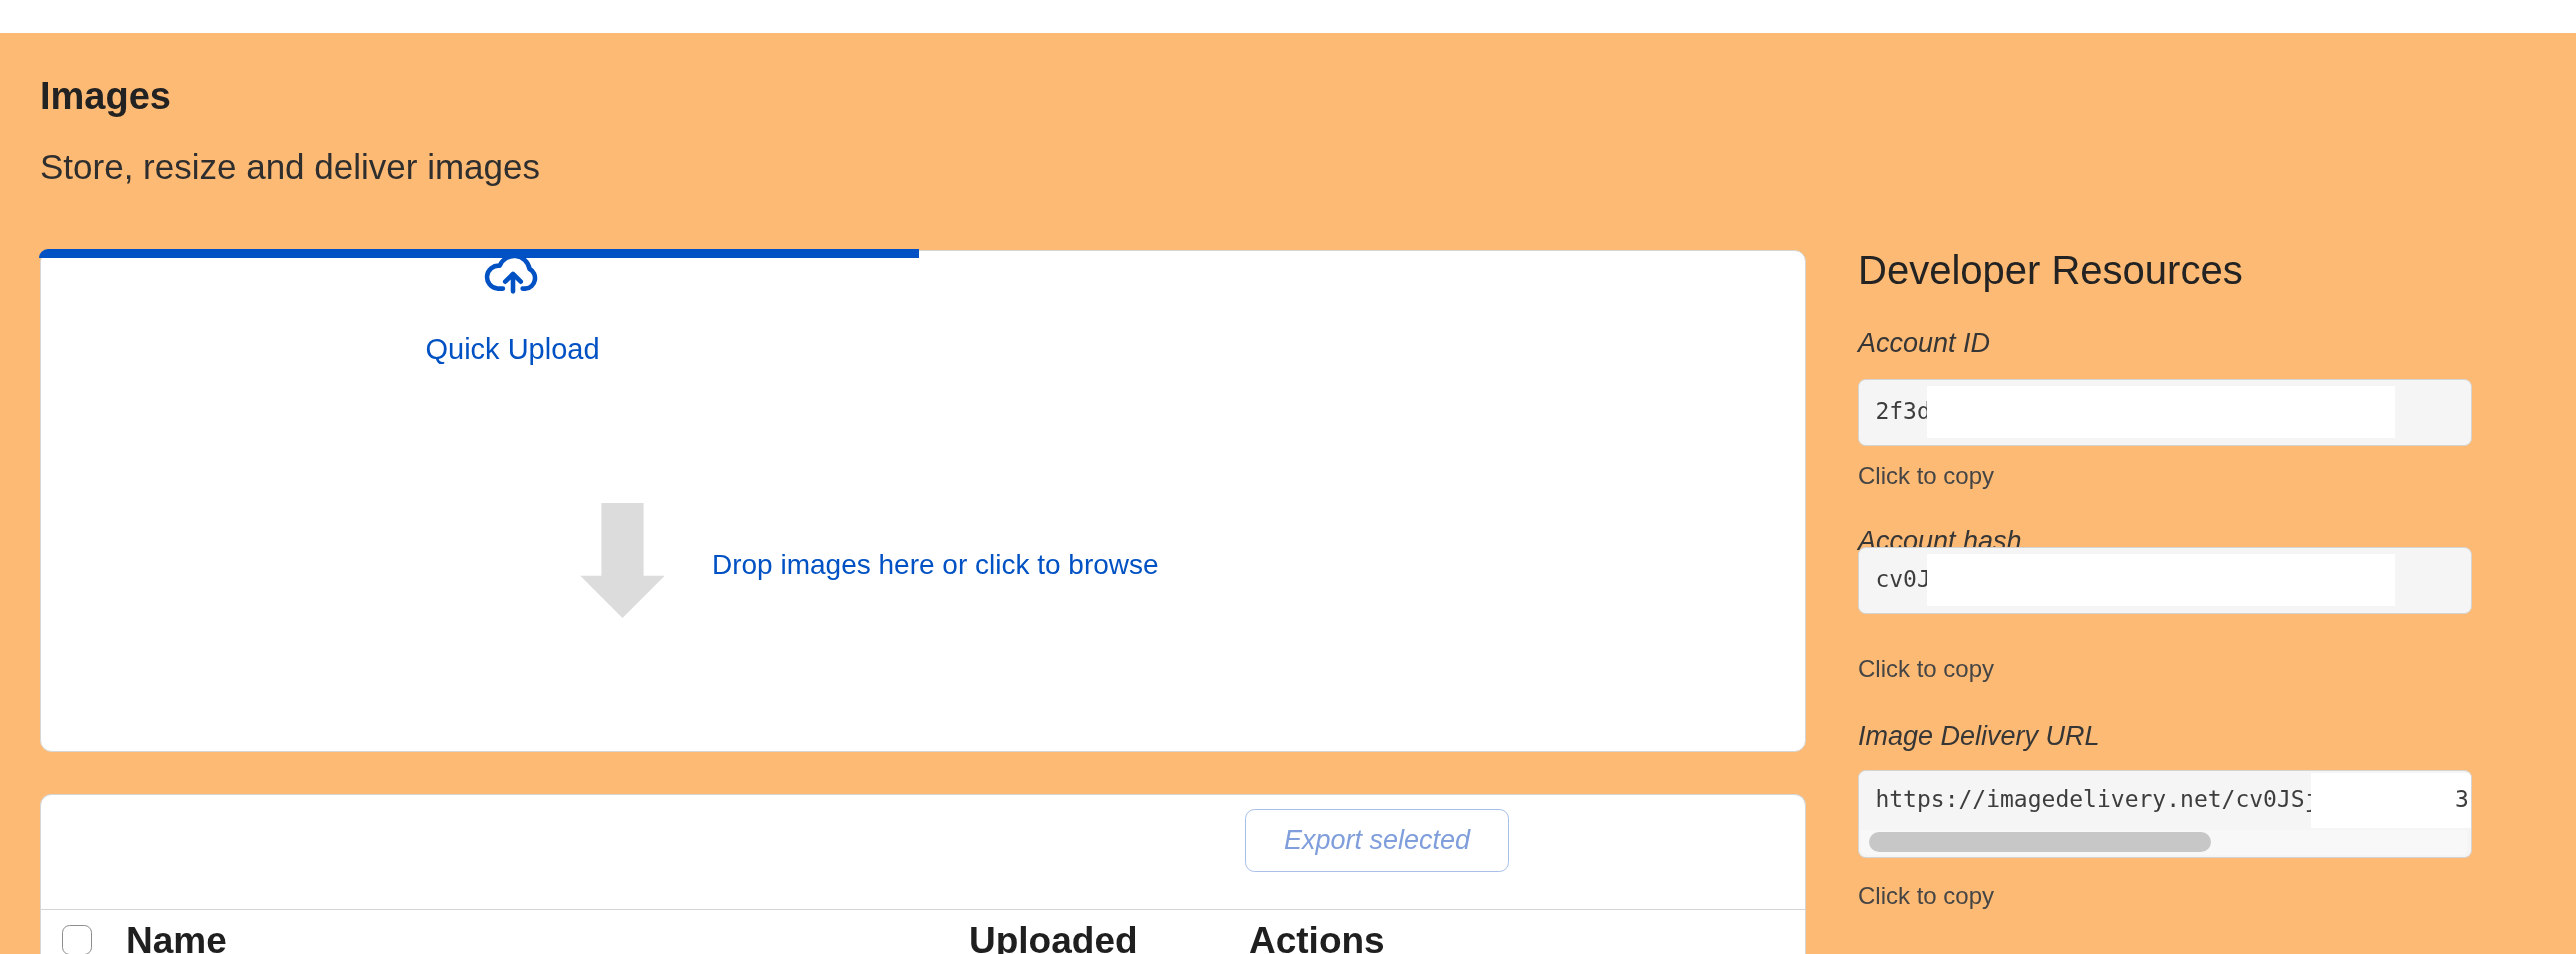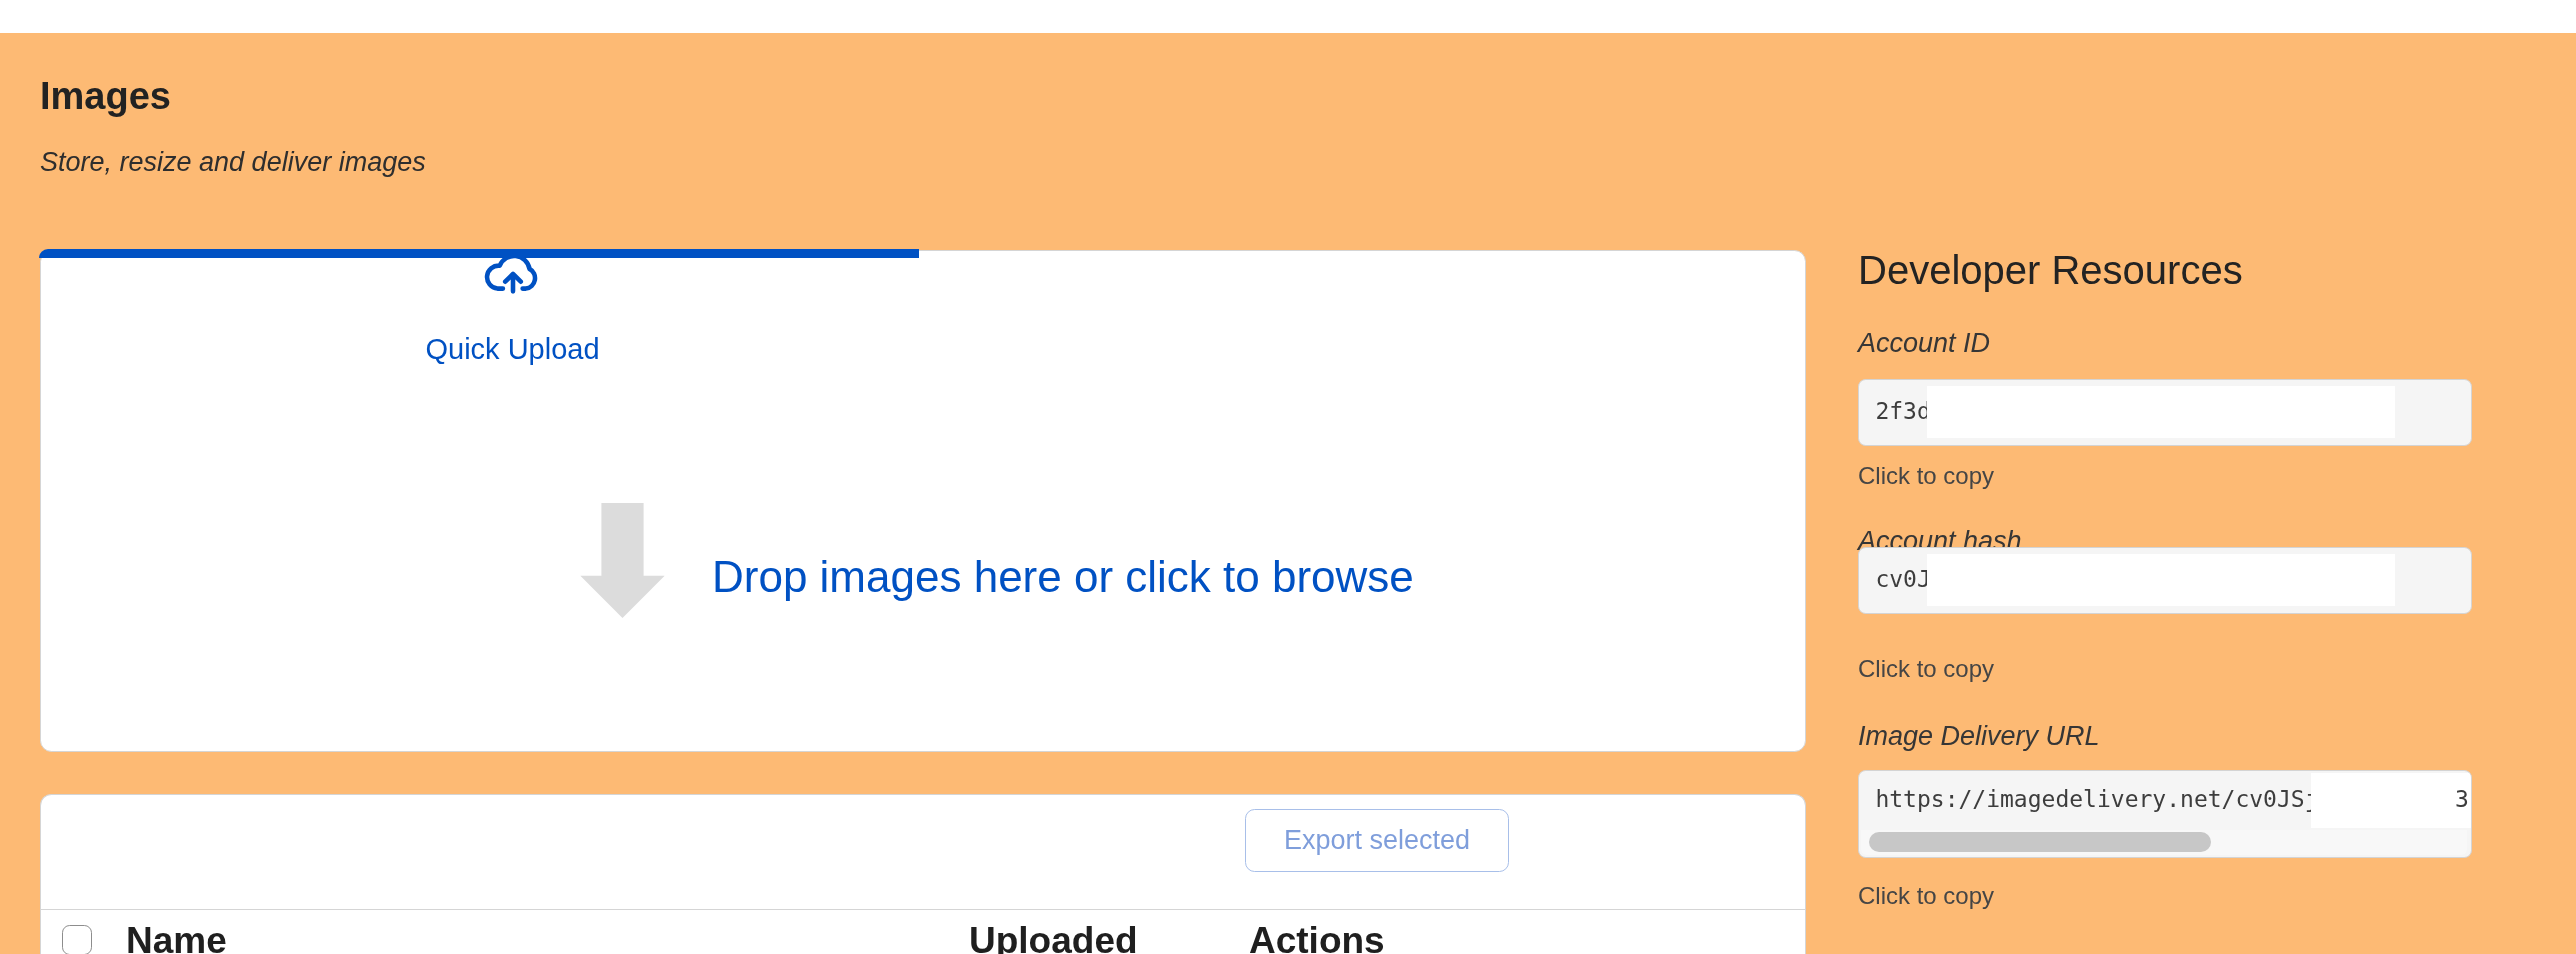--- a/index.html
+++ b/index.html
@@ -2,21 +2,21 @@
 <html style="--accent: #0051c3; --export_text: #7f9edb; --export_border: #a8bfe9; --delete_text: #cf8178; --delete_border: #dfa49c; --card_border: #d5d5d5; --field_bg: #f5f5f5; --field_border: #d4d4d4; --arrow_gray: #dcdcdc; --scroll_thumb: #c7c7c7;"><head>
 <meta charset="utf-8">
 <style>
   html,body{margin:0;padding:0;background:#fff;}
   .page{
     position:relative;width:2576px;height:954px;overflow:hidden;background:#fdba74;
     font-family:"Liberation Sans",sans-serif;color:#222;margin-top:33px;
   }
   
   .page-title{position:absolute;left:40px;top:42px;font-size:38px;font-weight:700;color:#222;margin:0;}
-  .page-subtitle{position:absolute;left:40px;top:114px;font-size:27px;color:#2e2e2e;margin:0;font-style:italic;}
+  .page-subtitle{position:absolute;left:40px;top:114px;font-size:35px;color:#2e2e2e;margin:0;}
 
   
   .upload-card{
     position:absolute;left:40px;top:217px;width:1766px;height:502px;box-sizing:border-box;
     background:#fff;border:1.9px solid var(--card_border,#d5d5d5);border-radius:11.5px;
   }
   .active-bar{
     position:absolute;left:-1.9px;top:-1.9px;width:880px;height:8.7px;
     background:var(--accent,#0051c3);border-radius:9.6px 0 0 0;
   }
@@ -28,31 +28,31 @@
     border-bottom:1.9px solid var(--card_border,#d5d5d5);
     border-radius:0 9.6px 0 0;background:#fff;
   }
   .tab-label{font-size:29px;color:var(--accent,#0051c3);line-height:37px;}
   .tab svg{flex:none;}
   .icon-stroke{stroke:var(--accent,#0051c3);fill:none;stroke-linecap:round;stroke-linejoin:round;}
 
   .dropzone{position:absolute;left:0;top:125px;width:100%;height:375px;cursor:pointer;}
   .arrow-down{position:absolute;left:539px;top:127px;}
   .arrow-down polygon{fill:var(--arrow_gray,#dcdcdc);}
-  .drop-label{position:absolute;left:671px;top:180px;font-size:44px;line-height:42px;color:var(--accent,#0051c3);}
+  .drop-label{position:absolute;left:671px;top:168px;font-size:28px;line-height:42px;color:var(--accent,#0051c3);}
 
   
   .table-card{
     position:absolute;left:40px;top:761px;width:1766px;height:197px;box-sizing:border-box;
     background:#fff;border:1.9px solid var(--card_border,#d5d5d5);border-bottom:none;
     border-radius:11.5px 11.5px 0 0;overflow:hidden;
   }
   .btn{
     position:absolute;top:13.5px;height:63px;width:264px;box-sizing:border-box;background:#fff;
-    border-radius:9.6px;font-family:"Liberation Sans",sans-serif;font-size:27px;cursor:pointer;
+    border-radius:9.6px;font-family:"Liberation Sans",sans-serif;font-size:27px;cursor:pointer;font-style:italic;
   }
   .btn-export{left:1204px;border:1.9px solid var(--export_border,#a8bfe9);color:var(--export_text,#7f9edb);}
   .btn-delete{left:1485px;border:1.9px solid var(--delete_border,#dfa49c);color:var(--delete_text,#cf8178);}
   .thead{
     position:absolute;left:0;top:114px;width:100%;height:64px;box-sizing:border-box;
     border-top:1.9px solid var(--card_border,#d5d5d5);
     border-bottom:1.9px solid var(--card_border,#d5d5d5);
   }
   .checkbox{
     position:absolute;left:21px;top:15.4px;width:30px;height:30px;box-sizing:border-box;

